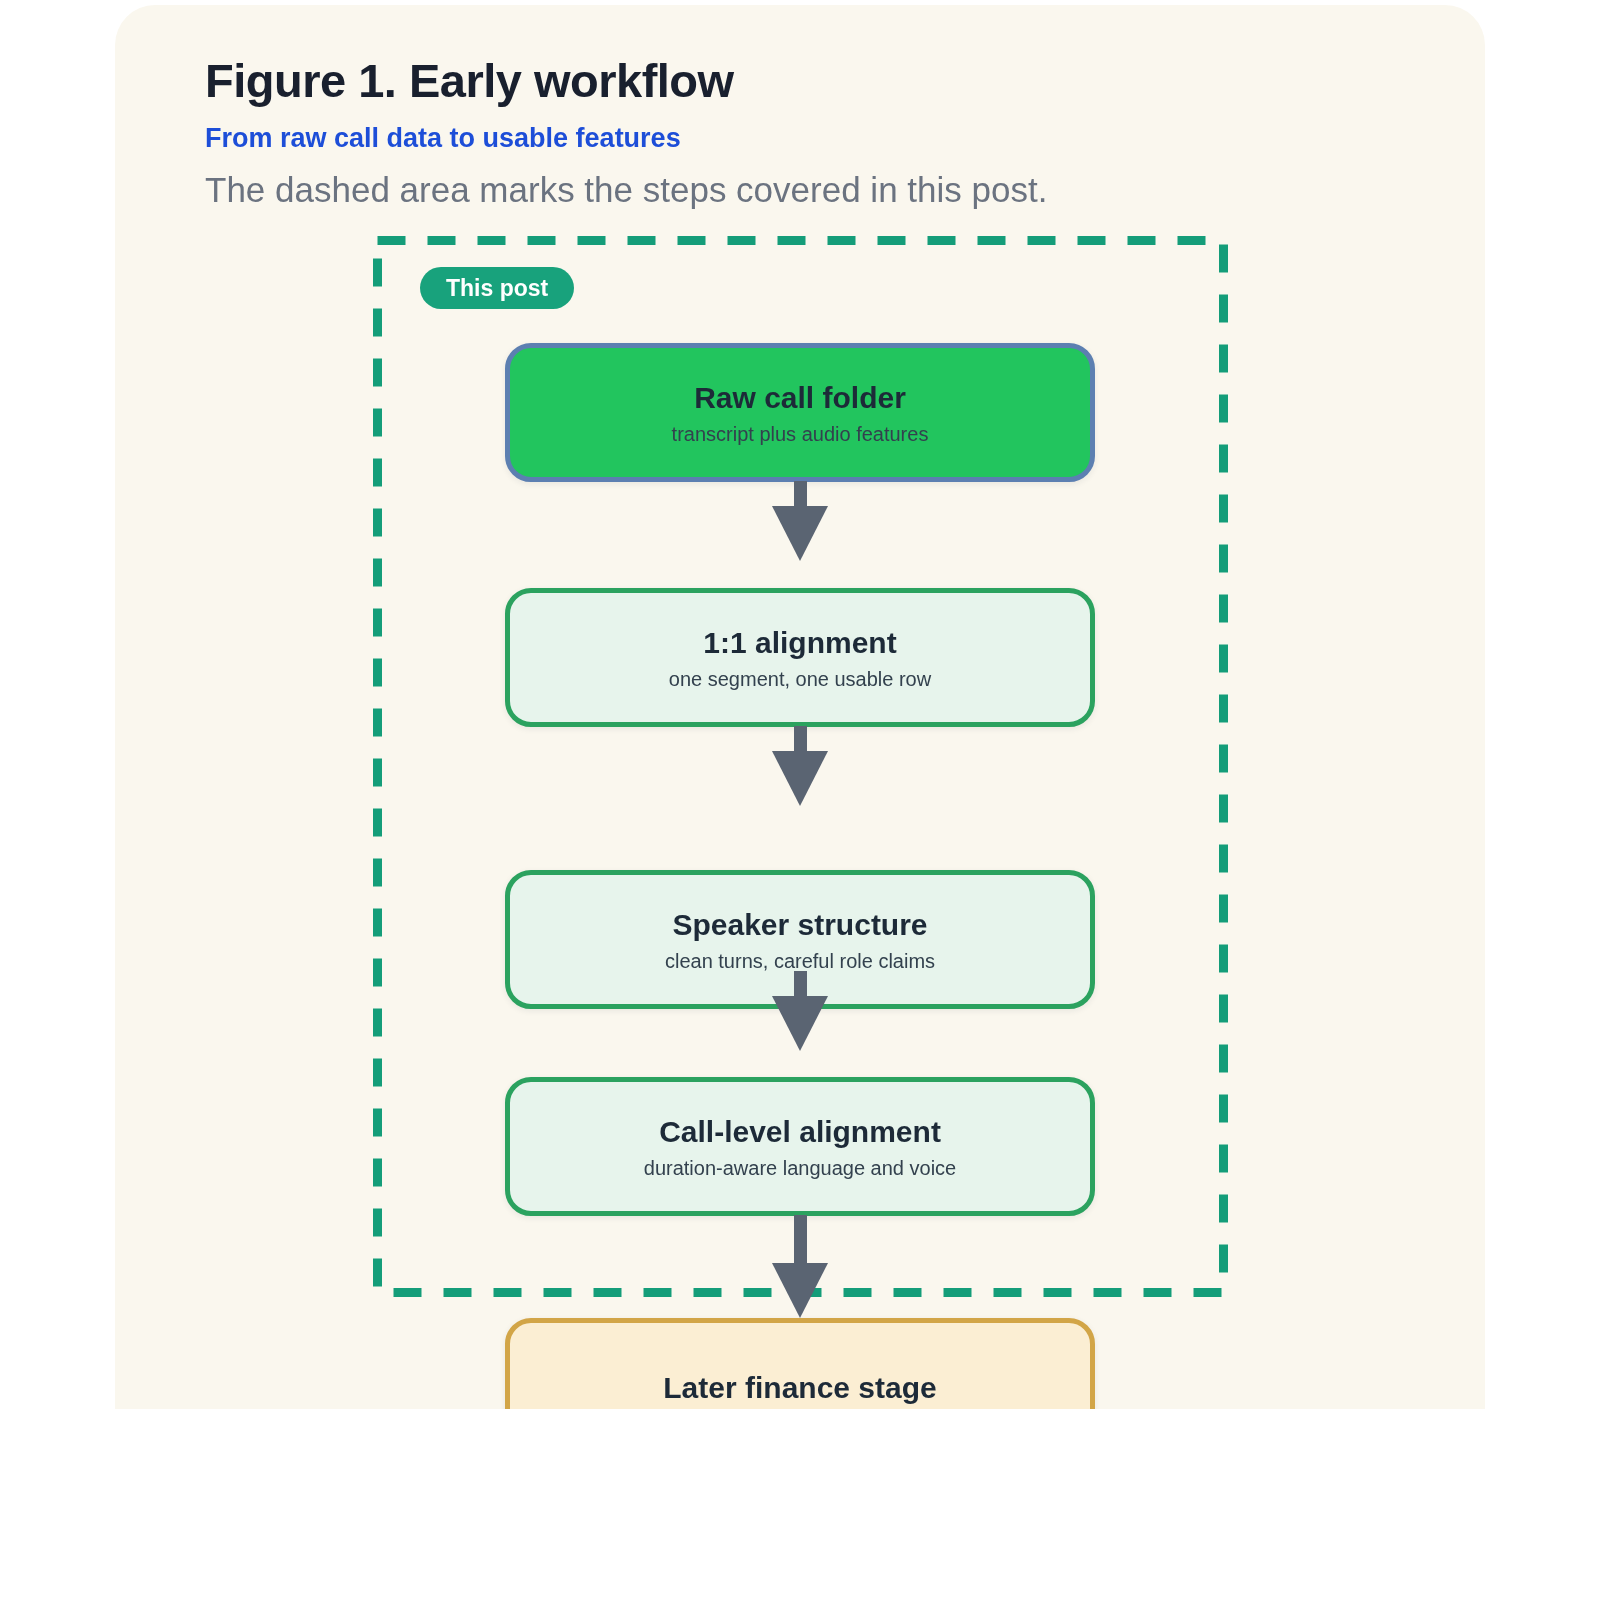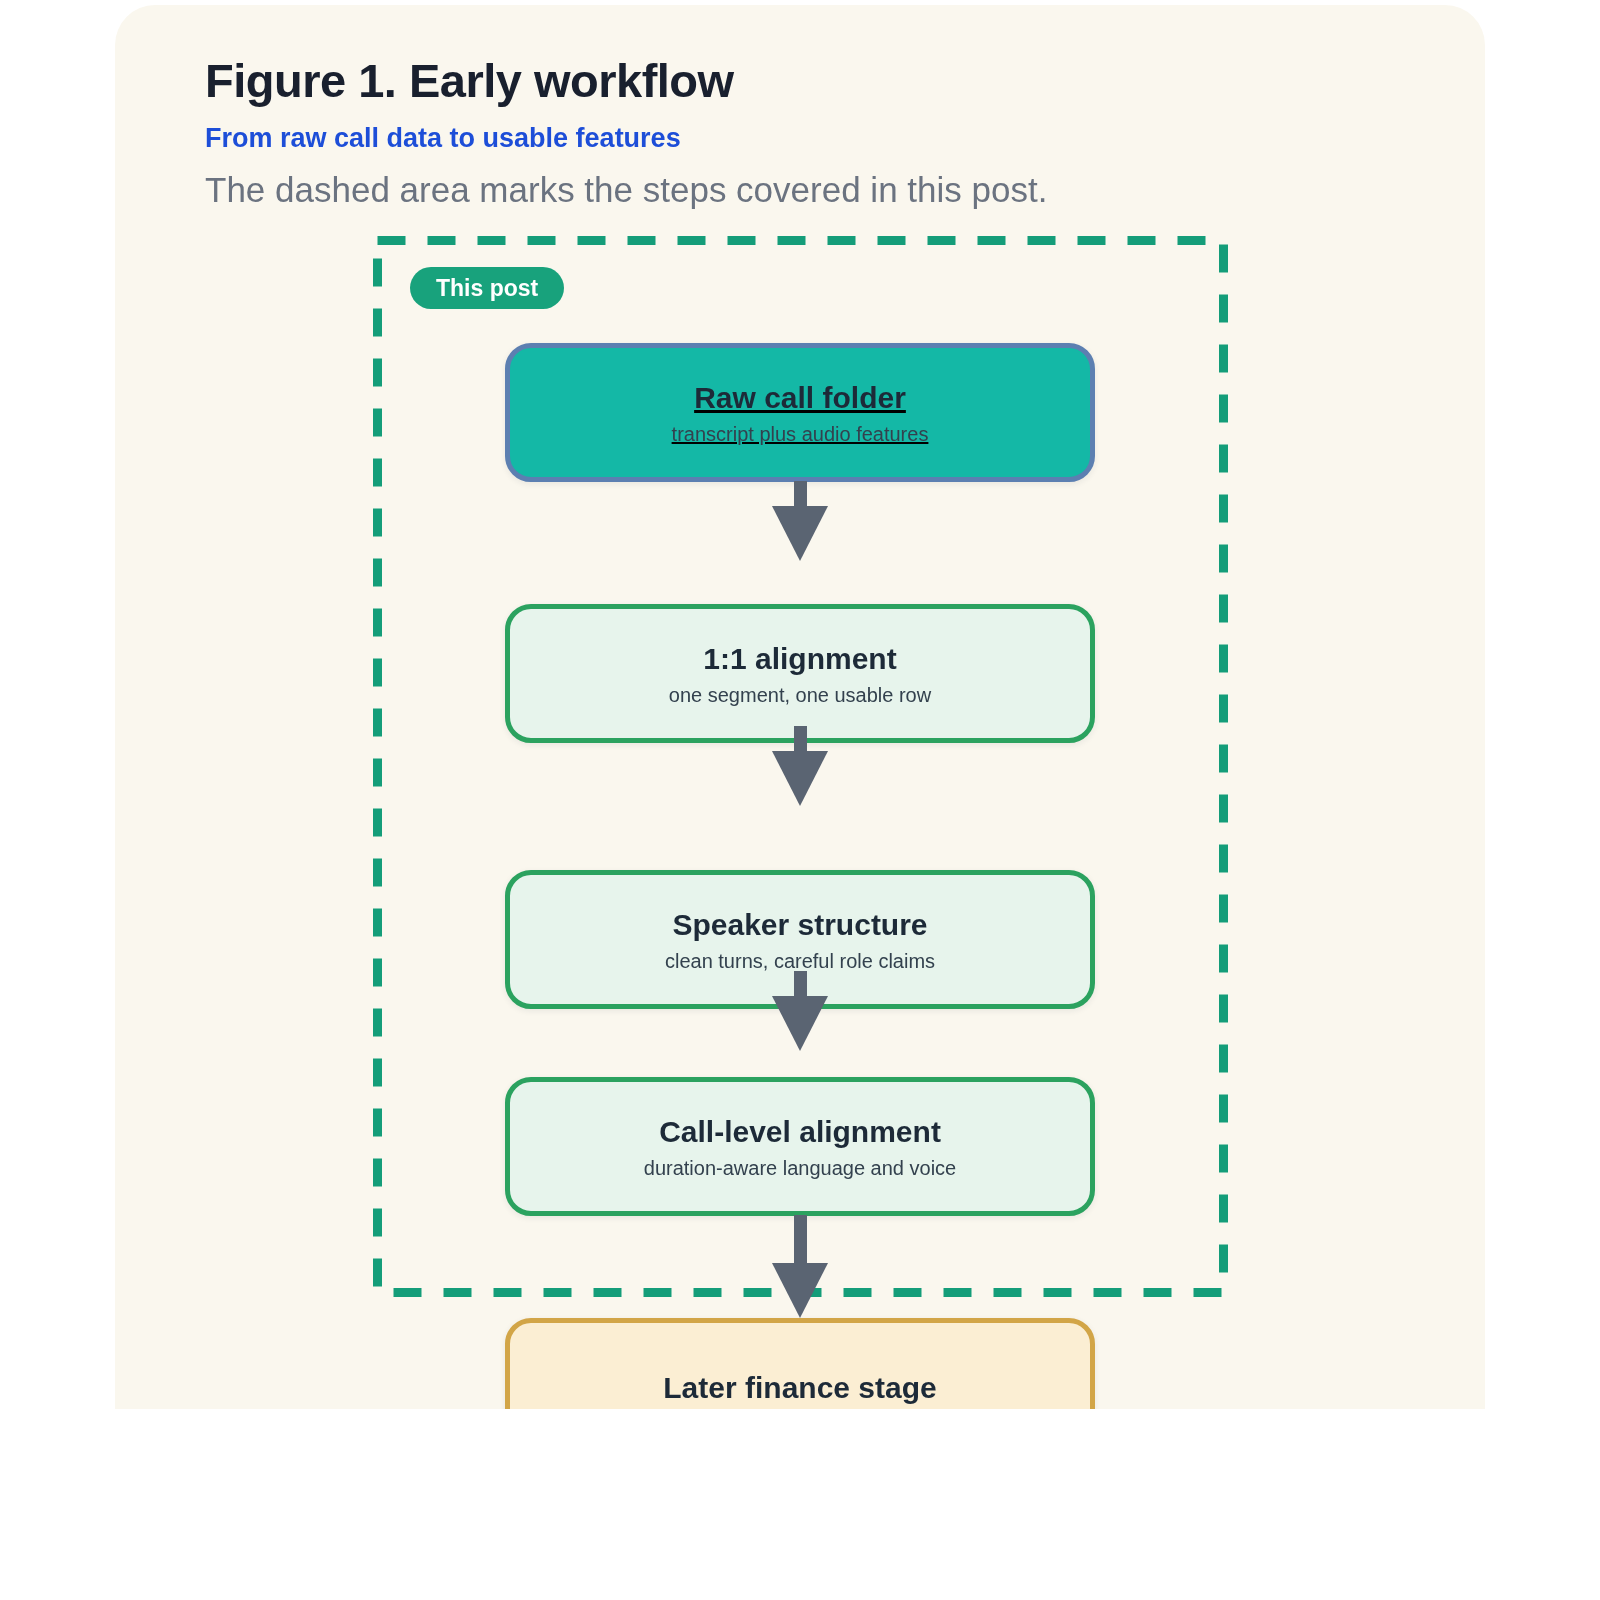--- a/index.html
+++ b/index.html
@@ -54,21 +54,21 @@
   .dashed-region {
     position: absolute;
     left: 373px;
     top: 236px;
     width: 855px;
     height: 1061px;
     z-index: 1;
   }
   .badge {
     position: absolute;
-    left: 410px;
+    left: 420px;
     top: 267px;
     height: 42px;
     padding: 0 26px;
     display: inline-flex;
     align-items: center;
     justify-content: center;
     background: #18A27C;
     color: #ffffff;
     font-size: 23px;
     font-weight: 700;
@@ -84,21 +84,21 @@
     border-radius: 26px;
     border: 5px solid;
     display: flex;
     flex-direction: column;
     align-items: center;
     justify-content: center;
     gap: 9px;
     z-index: 2;
     box-shadow: 0 2px 6px rgba(30, 41, 59, 0.08);
   }
-  .node-blue  { background: #14b8a6; border-color: #5C7FB1; text-decoration: underline; }
+  .node-blue  { background: #22c55e; border-color: #5C7FB1; }
   .node-green { background: #E7F4EC; border-color: #2BA25F; }
   .node-amber { background: #FBEED3; border-color: #D2A547; }
   .node-title {
     font-size: 30px;
     font-weight: 700;
     color: #1D2A38;
     line-height: 1.1;
   }
   .node-subtitle {
     font-size: 20px;
@@ -124,21 +124,21 @@
     height: 0;
     border-left: 28px solid transparent;
     border-right: 28px solid transparent;
     border-top: 55px solid #5A6472;
   }
   .a1 { top: 481px; }  .a1 .stem { height: 25px; }
   .a2 { top: 726px; }  .a2 .stem { height: 25px; }
   .a3 { top: 971px; }  .a3 .stem { height: 25px; }
   .a4 { top: 1215px; } .a4 .stem { height: 48px; }
   .n1 { top: 343px; }
-  .n2 { top: 604px; }
+  .n2 { top: 588px; }
   .n3 { top: 870px; }
   .n4 { top: 1077px; }
   .n5 { top: 1318px; }
 </style>
 </head>
 <body>
 
 <div class="stage">
 
   <div class="card"></div>

